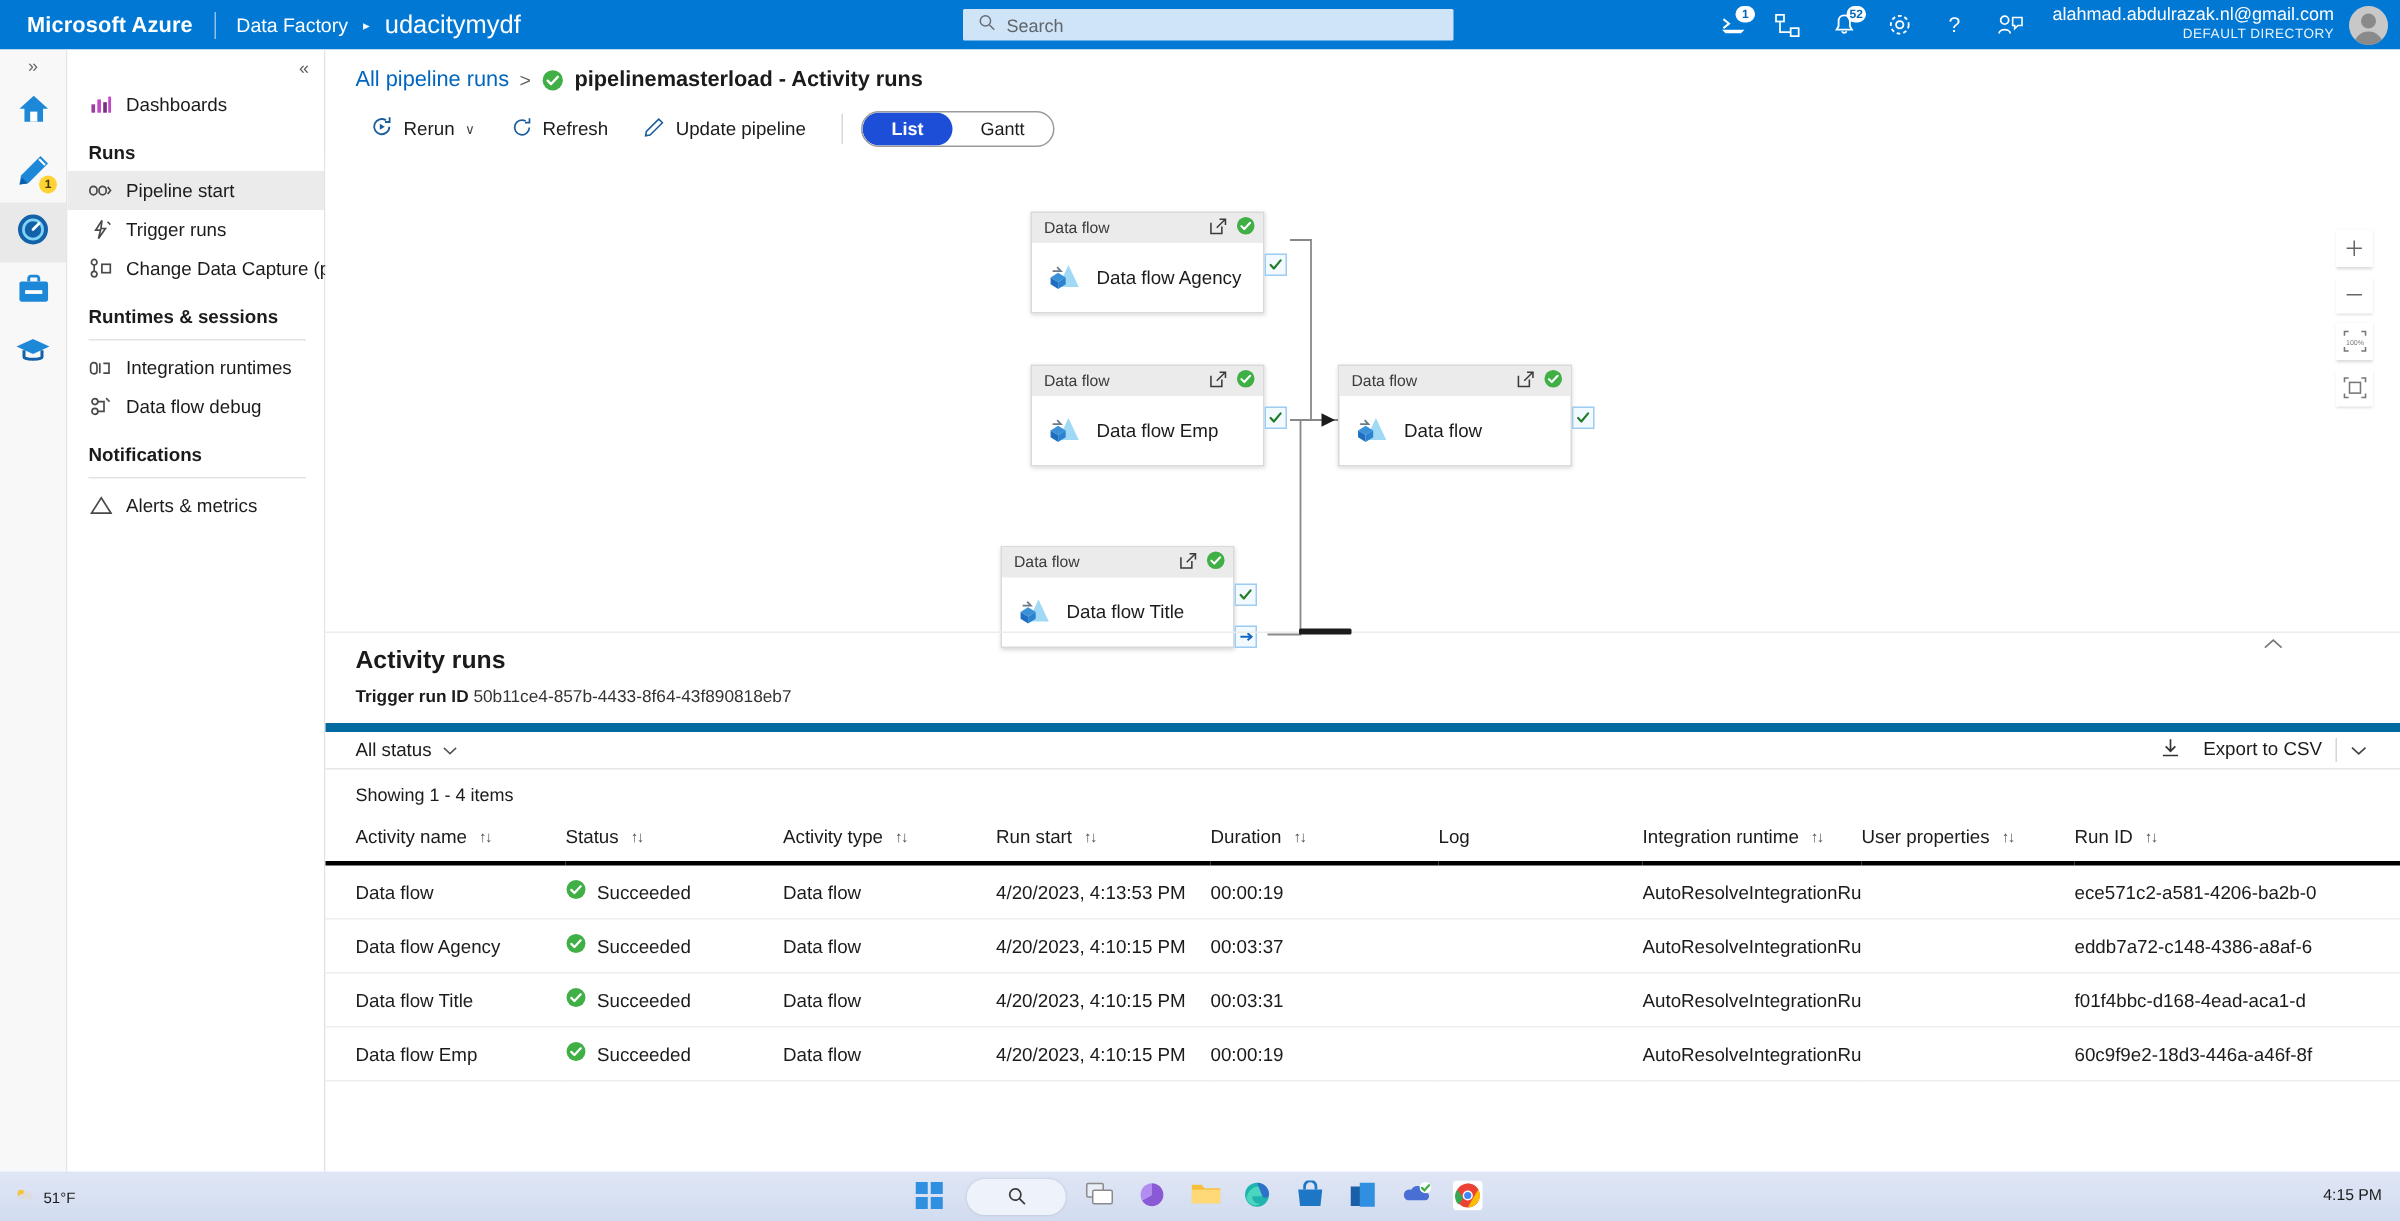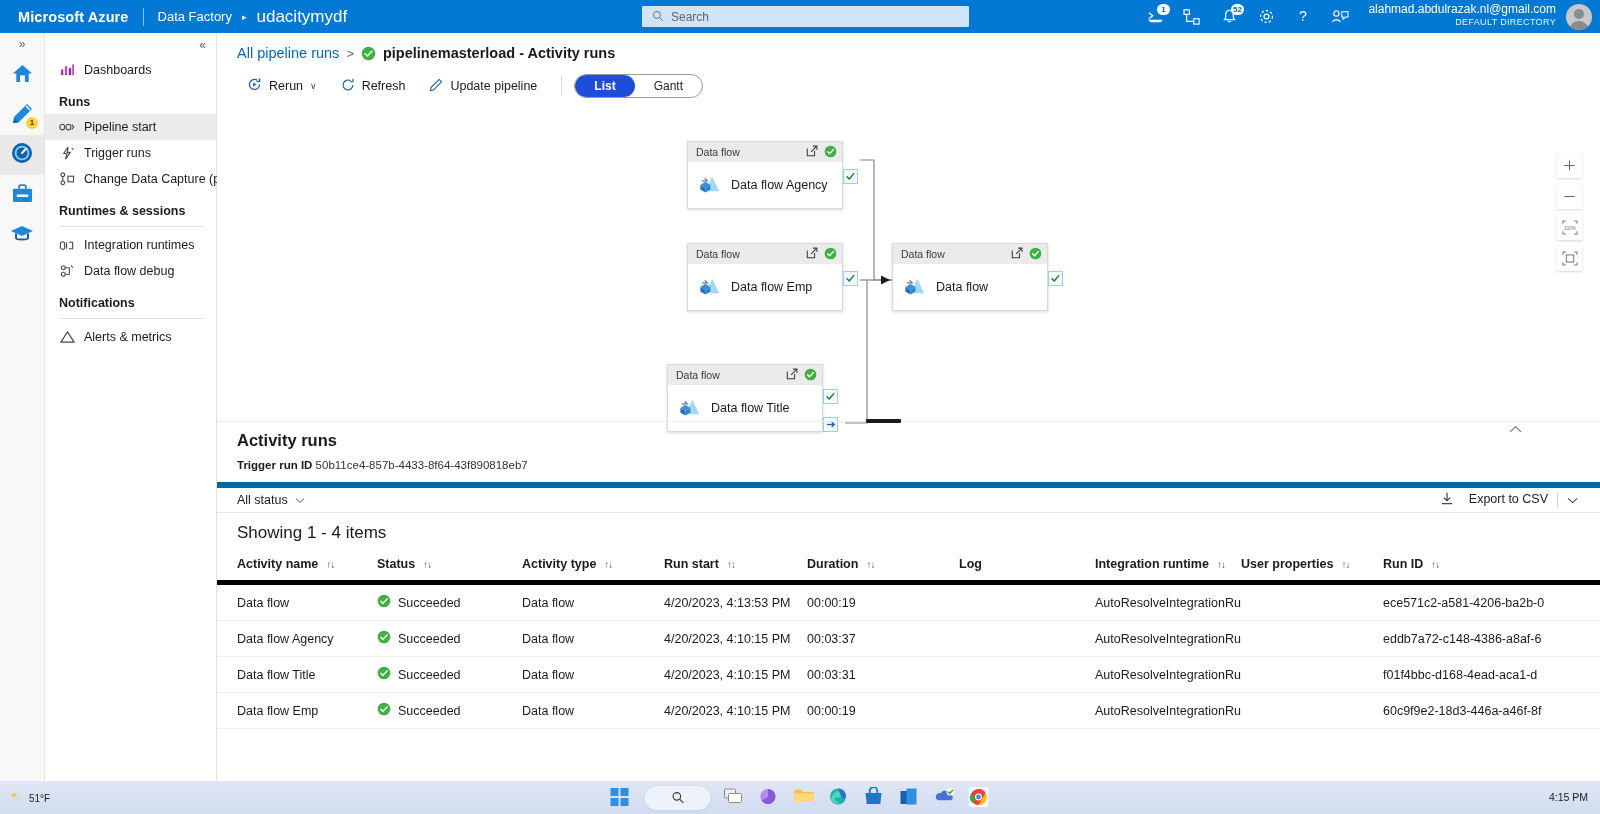--- a/index.html
+++ b/index.html
@@ -209,29 +209,29 @@
   .filter-btn {
     display: flex; align-items: center; gap: 7px; font-size: 12.5px;
     color: #1b1b1b; cursor: pointer;
   }
   .export-area {
     position: absolute; right: 22px; display: flex; align-items: center; gap: 9px;
     font-size: 12.5px; color: #1b1b1b;
   }
   .export-btn { display: flex; align-items: flex-start; gap: 16px; cursor: pointer; }
   .export-sep { width: 1px; height: 16px; background: #d6d6d6; }
-  .showing { padding: 10px 0 0 20px; font-size: 17px; color: #1b1b1b; }
+  .showing { padding: 10px 0 0 20px; font-size: 12px; color: #1b1b1b; }
 
   table.runs-table {
     width: 100%; border-collapse: collapse; table-layout: fixed;
     margin-top: 8px;
   }
   table.runs-table th {
-    text-align: left; font-size: 12.5px; font-weight: bold; color: #1b1b1b;
-    padding: 6px 0 9px 0; border-bottom: 5px solid #000000;
+    text-align: left; font-size: 12.5px; font-weight: normal; color: #1b1b1b;
+    padding: 6px 0 9px 0; border-bottom: 3px solid #000000;
   }
   table.runs-table th .hwrap { display: flex; align-items: center; gap: 8px; }
   table.runs-table td {
     font-size: 12.5px; color: #1b1b1b; padding: 9px 0;
     border-bottom: 1px solid #eee; white-space: nowrap; overflow: hidden;
   }
   table.runs-table th:first-child, table.runs-table td:first-child { padding-left: 20px; }
   .cell-status { display: flex; align-items: center; gap: 7px; }
   .sortico { color: #555; font-size: 10px; letter-spacing: -1px; }
 

